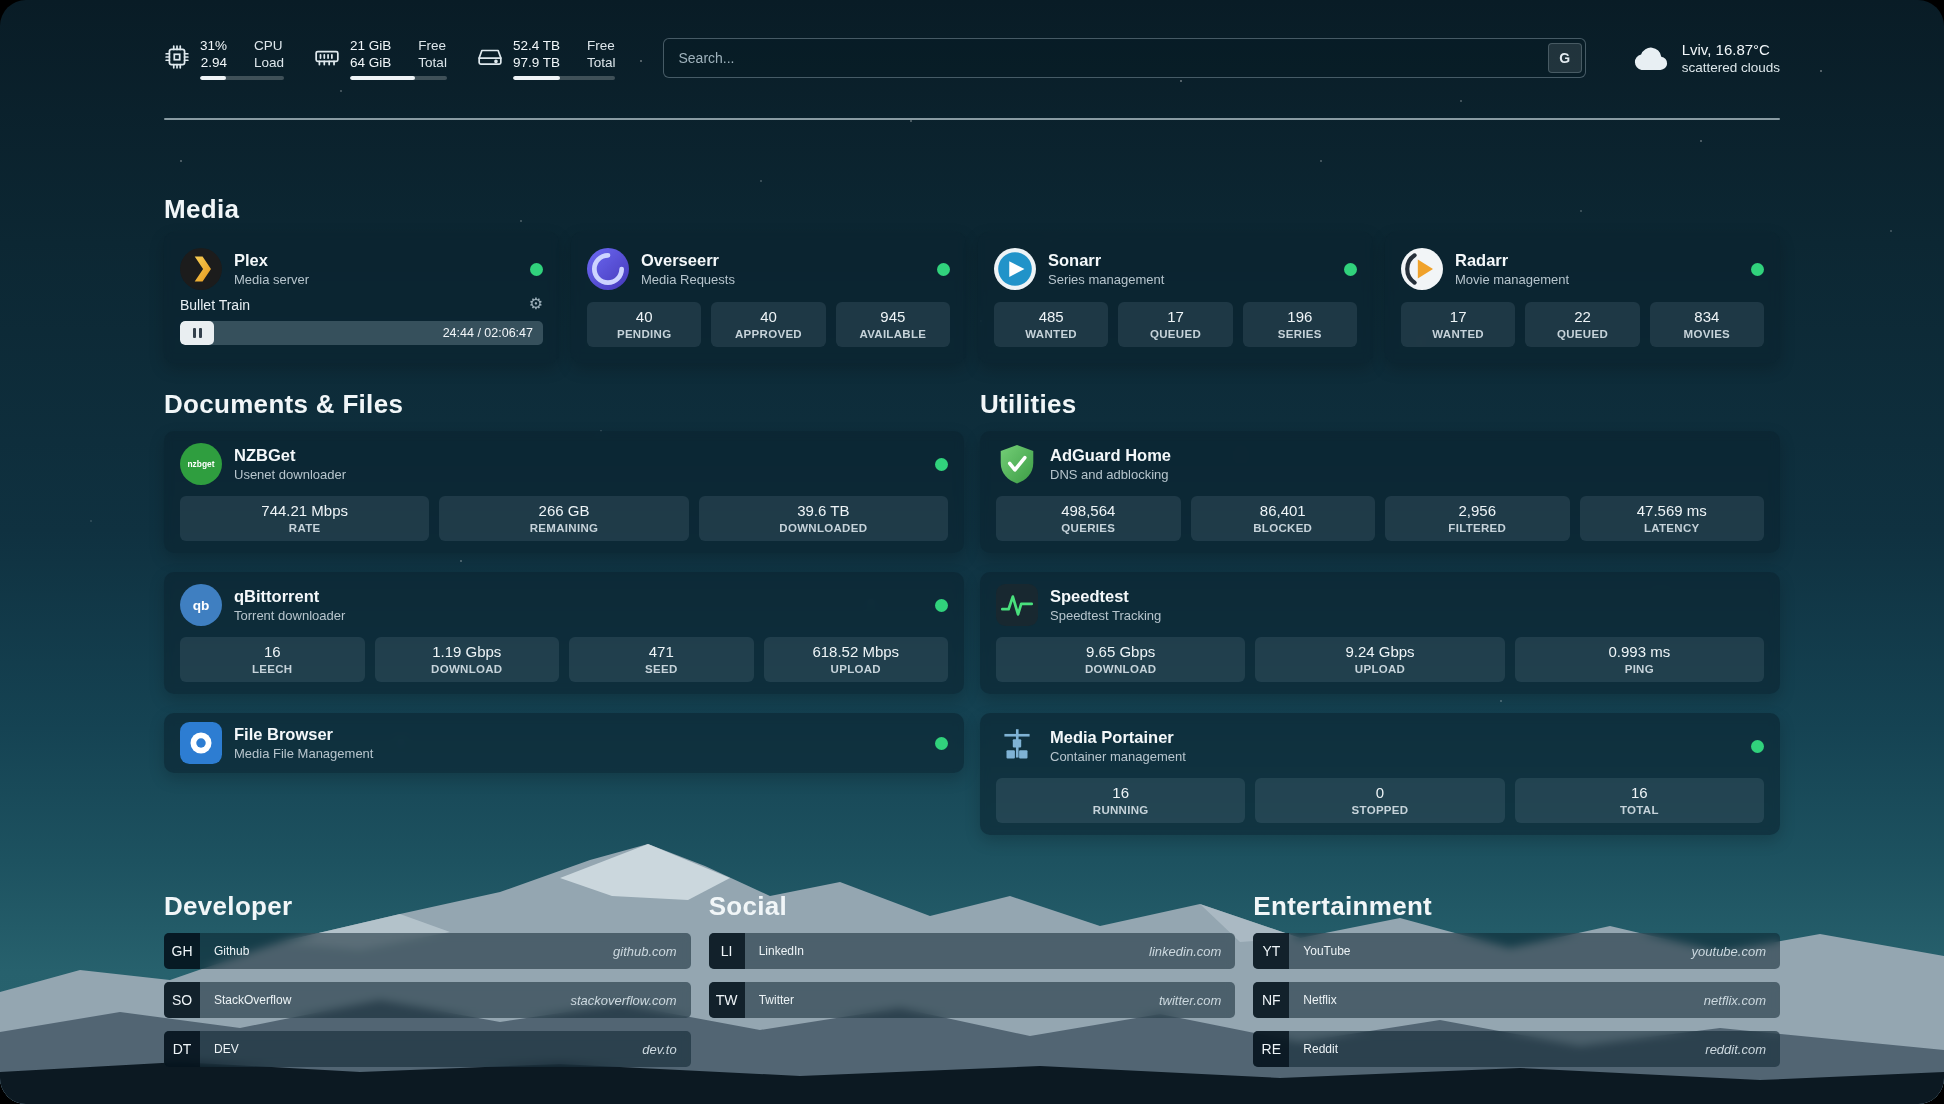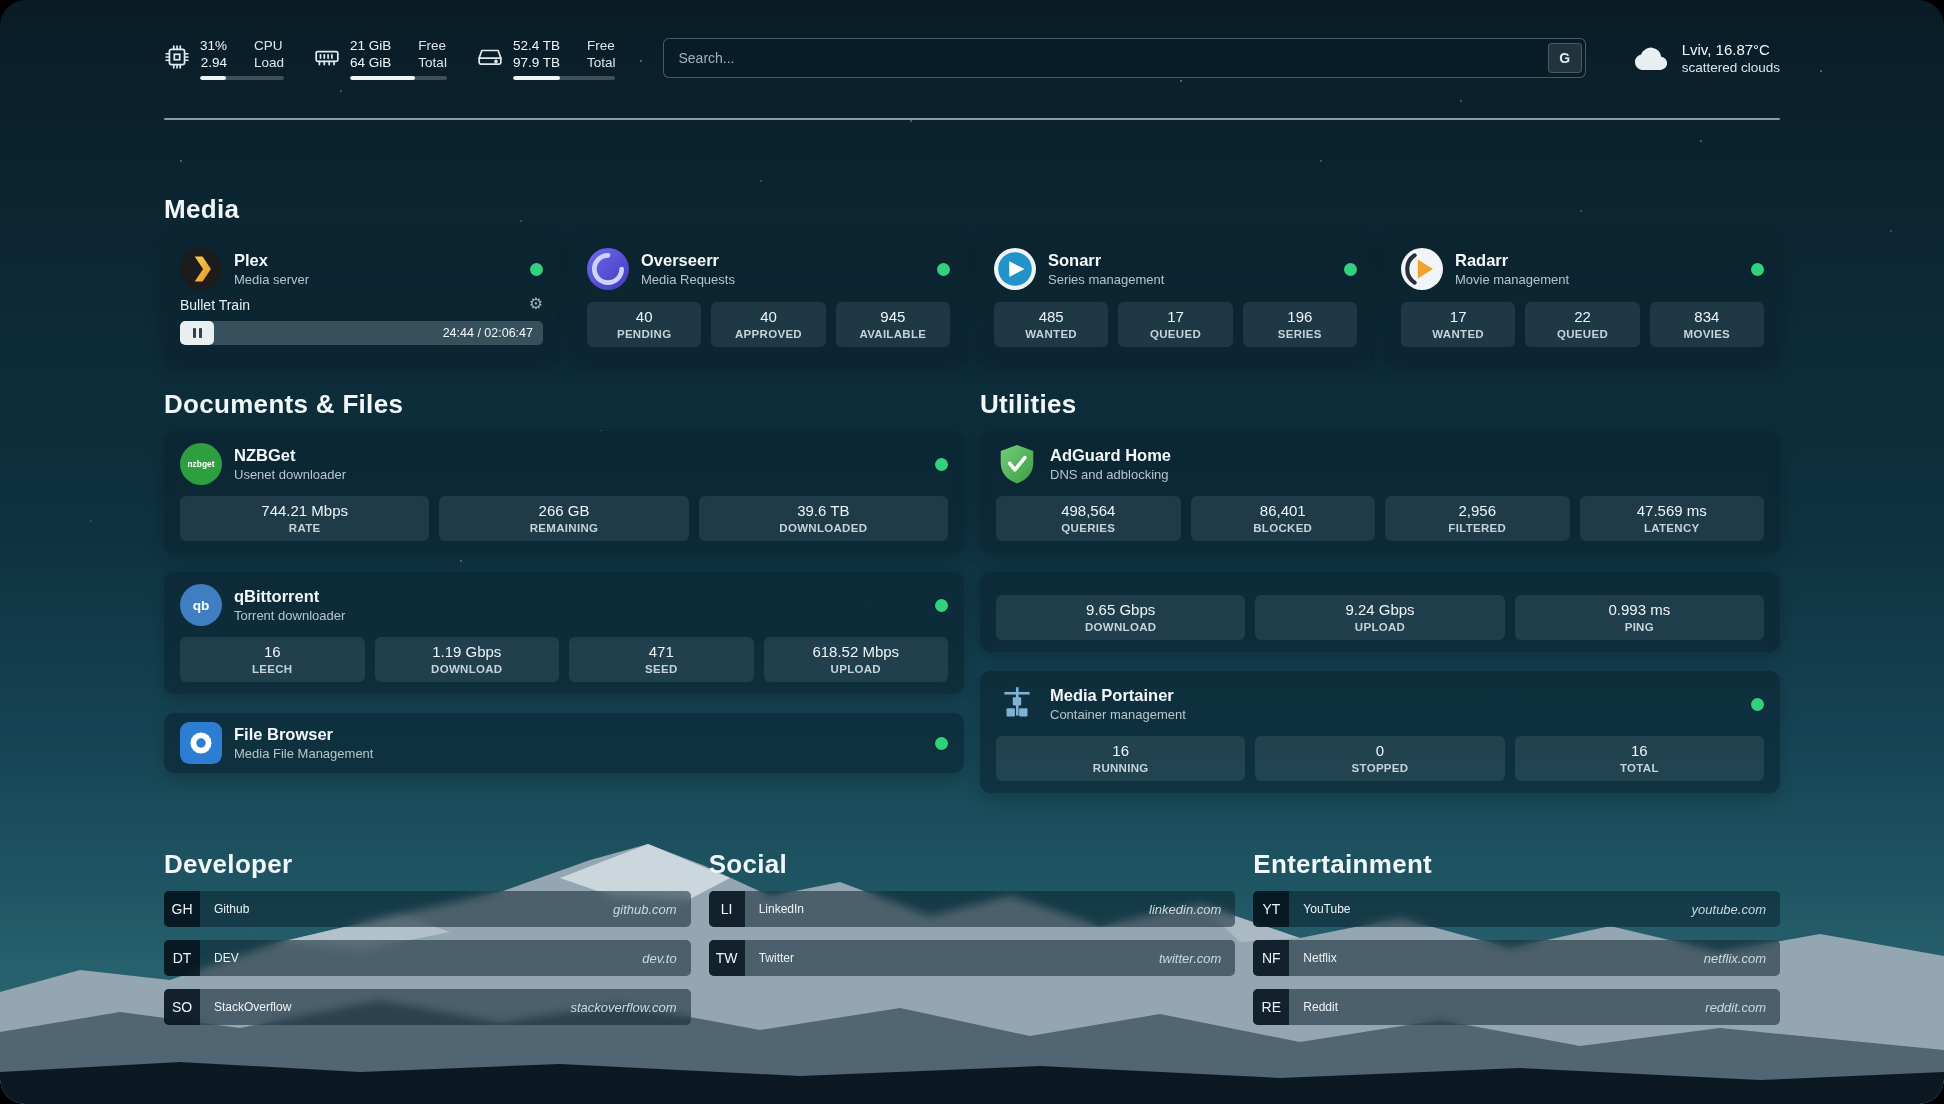--- a/index.html
+++ b/index.html
@@ -459,20 +459,32 @@
               <div class="stat-label">FILTERED</div>
             </div>
             <div class="stat">
               <div class="stat-value">47.569 ms</div>
               <div class="stat-label">LATENCY</div>
             </div>
           </div>
         </div>
 
         <div class="card">
+          <div class="card-head">
+            <span class="app-icon">
+              <svg viewBox="0 0 40 40">
+                <rect x="0" y="0" width="40" height="40" rx="9" fill="#182830"></rect>
+                <polyline points="6,24 12,24 16,12 21,29 24,19 34,19" fill="none" stroke="#49e07d" stroke-width="2.6" stroke-linecap="round" stroke-linejoin="round"></polyline>
+              </svg>
+            </span>
+            <div class="app-meta">
+              <div class="app-name">Speedtest</div>
+              <div class="app-desc">Speedtest Tracking</div>
+            </div>
+          </div>
           <div class="stats">
             <div class="stat">
               <div class="stat-value">9.65 Gbps</div>
               <div class="stat-label">DOWNLOAD</div>
             </div>
             <div class="stat">
               <div class="stat-value">9.24 Gbps</div>
               <div class="stat-label">UPLOAD</div>
             </div>
             <div class="stat">
@@ -522,29 +534,29 @@
     <section class="sec-bookmarks">
 
       <div class="bm-col">
         <h2>Developer</h2>
         <div class="bm-row">
           <span class="bm-abbr">GH</span>
           <span class="bm-name">Github</span>
           <span class="bm-url">github.com</span>
         </div>
         <div class="bm-row">
+          <span class="bm-abbr">SO</span>
+          <span class="bm-name">StackOverflow</span>
+          <span class="bm-url">stackoverflow.com</span>
+        </div>
+        <div class="bm-row">
           <span class="bm-abbr">DT</span>
           <span class="bm-name">DEV</span>
           <span class="bm-url">dev.to</span>
         </div>
-        <div class="bm-row">
-          <span class="bm-abbr">SO</span>
-          <span class="bm-name">StackOverflow</span>
-          <span class="bm-url">stackoverflow.com</span>
-        </div>
       </div>
 
       <div class="bm-col">
         <h2>Social</h2>
         <div class="bm-row">
           <span class="bm-abbr">LI</span>
           <span class="bm-name">LinkedIn</span>
           <span class="bm-url">linkedin.com</span>
         </div>
         <div class="bm-row">

